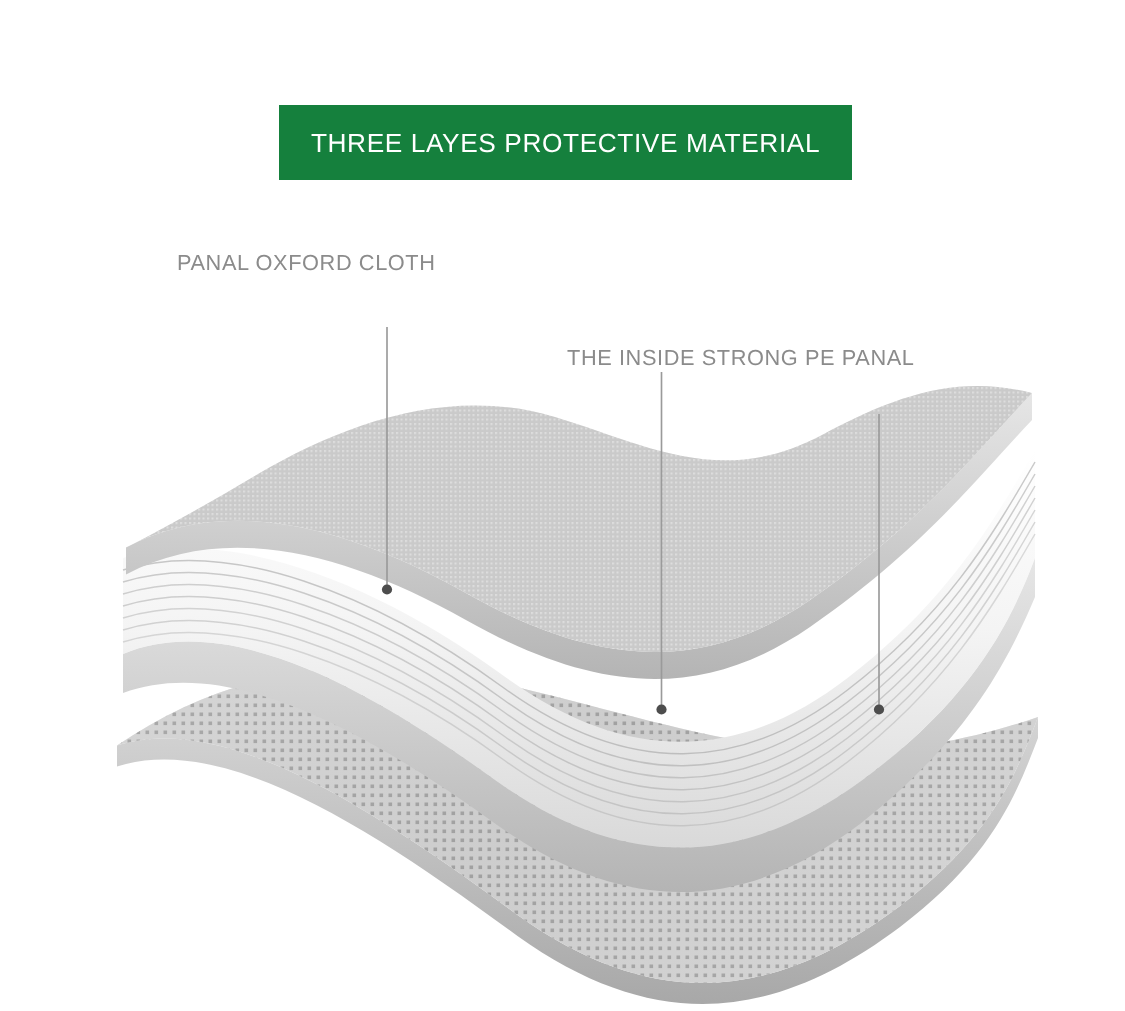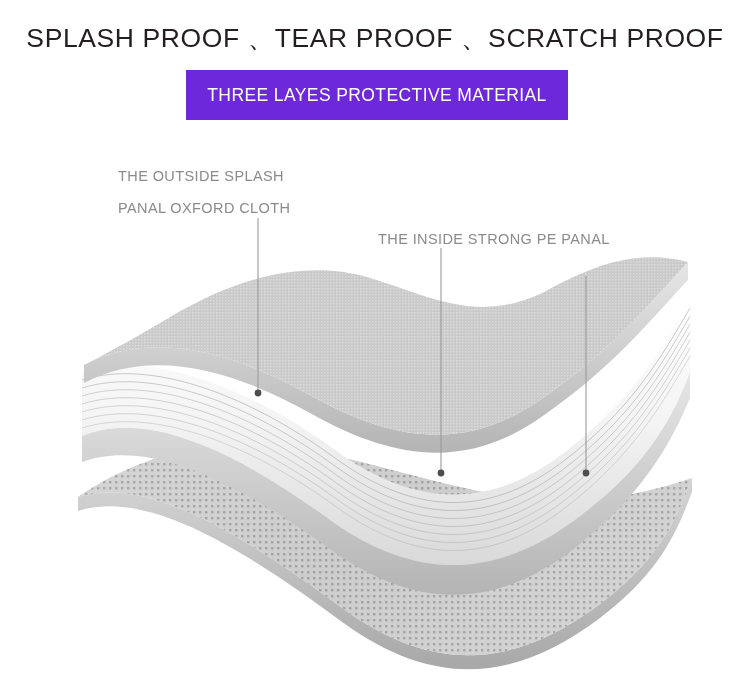--- a/index.html
+++ b/index.html
@@ -33,21 +33,21 @@
     white-space: nowrap;
   }
 
   
   .banner {
     position: absolute;
     left: 186px;
     top: 70px;
     width: 382px;
     height: 50px;
-    background: #6d28d9;
+    background: #15803d;
     display: flex;
     align-items: center;
     justify-content: center;
   }
   .banner-text {
     color: #ffffff;
     font-size: 17.5px;
     letter-spacing: 0.4px;
     font-weight: 400;
     white-space: nowrap;
@@ -75,21 +75,20 @@
     top: 0;
     width: 750px;
     height: 674px;
   }
 </style>
 </head>
 <body>
 
 <div id="page">
 
-  <div class="headline">SPLASH PROOF 、TEAR PROOF 、SCRATCH PROOF</div>
 
   <div class="banner">
     <span class="banner-text">THREE LAYES PROTECTIVE MATERIAL</span>
   </div>
 
   <svg id="diagram" viewBox="0 0 750 674">
     <defs>
 
       <pattern id="dots-fine" width="3" height="3" patternUnits="userSpaceOnUse">
         <rect width="3" height="3" fill="#c2c2c2"></rect>
@@ -200,20 +199,19 @@
       <line x1="441" y1="248" x2="441" y2="473" stroke="#9a9a9a" stroke-width="1.1"></line>
       <circle cx="441" cy="473" r="3.4" fill="#4d4d4d"></circle>
     </g>
     <g>
       <line x1="586" y1="276" x2="586" y2="473" stroke="#9a9a9a" stroke-width="1.1"></line>
       <circle cx="586" cy="473" r="3.4" fill="#4d4d4d"></circle>
     </g>
   </svg>
 
   <div class="callout" id="callout-0">
-    <span class="line1">THE OUTSIDE SPLASH</span>
     <span class="line2">PANAL OXFORD CLOTH</span>
   </div>
   <div class="callout" id="callout-1">
     <span class="line1">THE INSIDE STRONG PE PANAL</span>
   </div>
 
 </div>
 
 </body></html>

